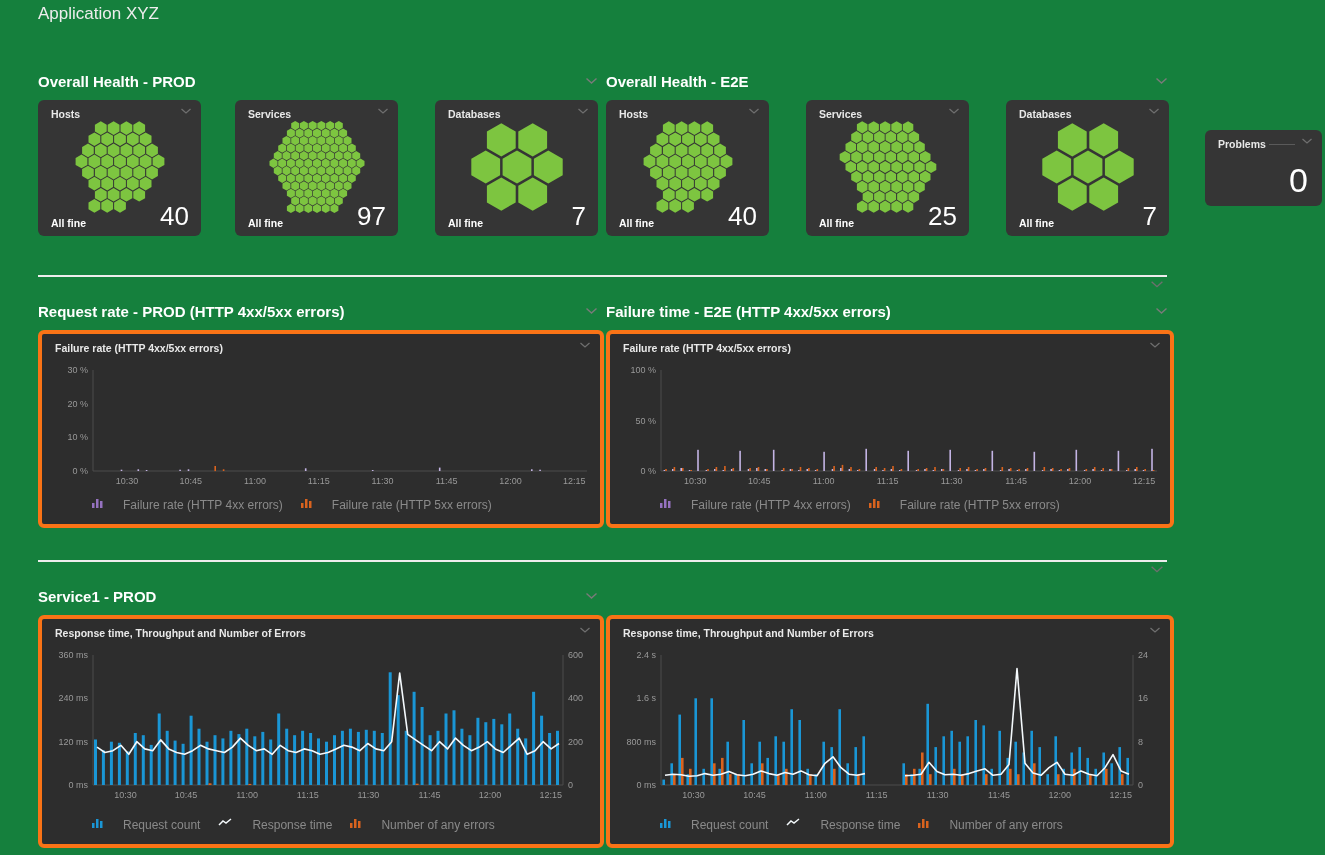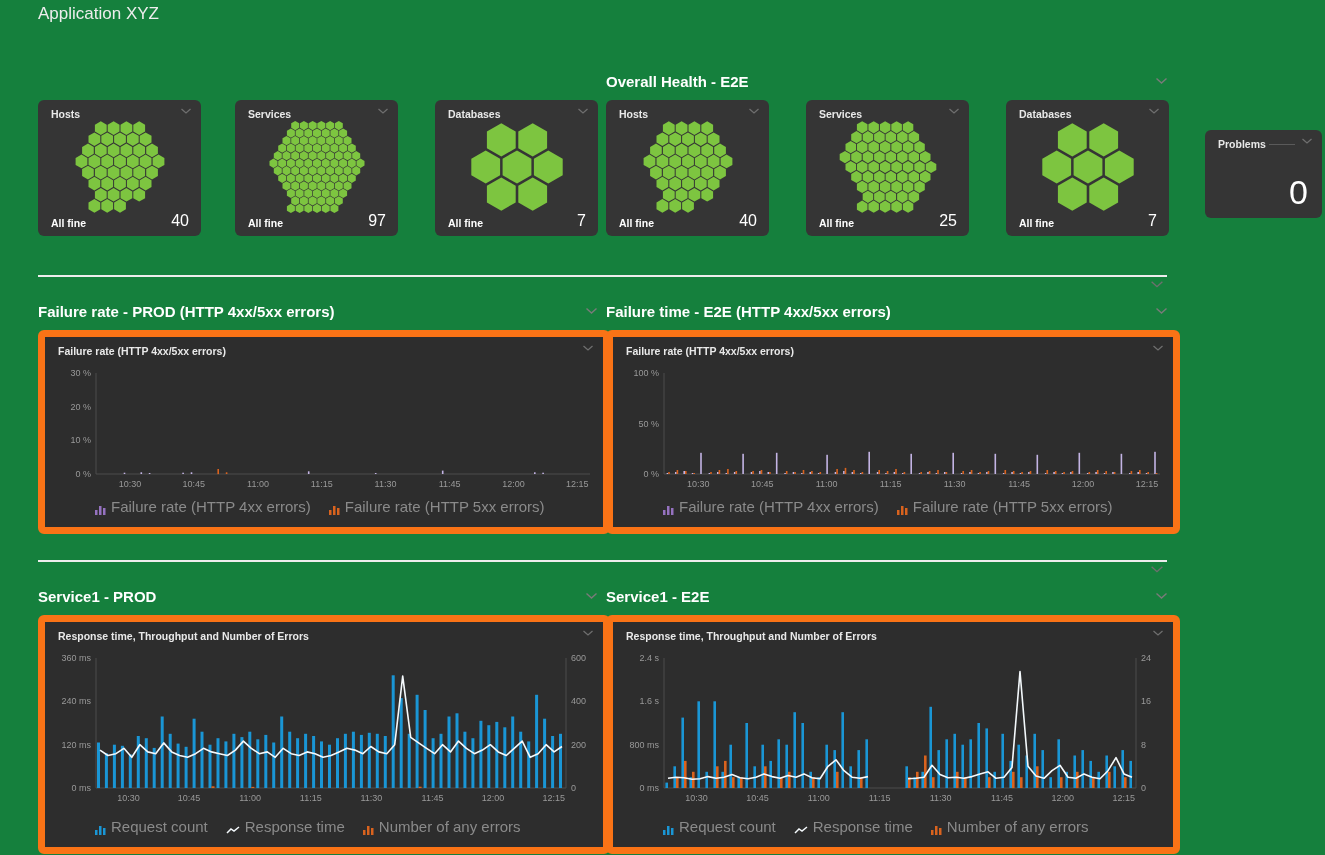--- a/index.html
+++ b/index.html
@@ -4,42 +4,48 @@
 <style>
   html,body{margin:0;padding:0;background:#232323;}
   .dash{position:relative;width:1325px;height:855px;background:#15803d;overflow:hidden;
         font-family:"Liberation Sans",sans-serif;}
   .page-title{position:absolute;left:38px;top:4px;font-size:17px;font-weight:400;color:#ededed;}
   .sec-head{position:absolute;height:22px;display:flex;align-items:center;justify-content:space-between;}
   .sec-head .t{font-size:15px;font-weight:700;color:#ffffff;}
   .divider{position:absolute;height:2px;background:#ededed;}
   .chevwrap{position:absolute;width:14px;height:9px;}
   .tile{position:absolute;background:#353535;border-radius:6px;}
-  .tile.chart-tile{background:#2d2d2d;border:7px solid #f97316;}
+  .tile.chart-tile{background:#2d2d2d;border:4px solid #f97316;}
   .tile-head{display:flex;justify-content:space-between;align-items:flex-start;padding:8px 9px 0 13px;}
   .tile-label{font-size:10.5px;font-weight:700;color:#e9e9e9;}
   .hexsvg{position:absolute;left:0;right:0;top:20px;margin:auto;display:block;}
   .tile-foot{position:absolute;left:13px;right:12px;bottom:7px;display:flex;
              justify-content:space-between;align-items:flex-end;}
   .status{font-size:10.5px;font-weight:700;color:#ffffff;}
-  .count{font-size:16px;font-weight:400;color:#ffffff;line-height:1;}
+  .count{font-size:26px;font-weight:400;color:#ffffff;line-height:1;}
   .big-count{position:absolute;right:14px;bottom:6px;font-size:34px;font-weight:400;color:#ffffff;}
   .trendline{width:26px;height:1px;background:#5a5a5a;margin-top:6px;margin-right:6px;}
   .plot{position:absolute;left:1px;top:28px;}
   .legend{position:absolute;left:50px;bottom:12px;display:flex;gap:18px;align-items:center;}
-  .leg-item{display:flex;align-items:flex-end;gap:5px;font-size:15px;color:#8a8a8a;white-space:nowrap;}
+  .leg-item{display:flex;align-items:flex-start;gap:20px;font-size:12px;color:#8a8a8a;white-space:nowrap;}
   .axis-text{font-size:9px;fill:#999999;}
 </style>
 </head>
 <body>
 
 <div class="dash">
 
   <div class="page-title">Application XYZ</div>
 
+  <div class="sec-head" style="left:38px;top:70px;width:560px">
+    <span class="t">Overall Health - PROD</span>
+    <svg width="13" height="8" viewBox="0 0 13 8">
+        <path d="M1.5 1.5l5 4.5 5-4.5" fill="none" stroke="#7a7a7a" stroke-width="1.4"></path>
+      </svg>
+  </div>
   <div class="sec-head" style="left:606px;top:70px;width:562px">
     <span class="t">Overall Health - E2E</span>
     <svg width="13" height="8" viewBox="0 0 13 8">
         <path d="M1.5 1.5l5 4.5 5-4.5" fill="none" stroke="#7a7a7a" stroke-width="1.4"></path>
       </svg>
   </div>
 
   <div class="tile" style="left:38px;top:100px;width:163px;height:136px">
     <div class="tile-head">
         <span class="tile-label">Hosts</span>
@@ -366,40 +372,40 @@
         <polygon points="79.7,3.3 94.1,11.6 94.1,28.2 79.7,36.5 65.3,28.2 65.3,11.6" fill="#7dc540"></polygon>
         <polygon points="48.3,3.3 62.7,11.6 62.7,28.2 48.3,36.5 33.9,28.2 33.9,11.6" fill="#7dc540"></polygon>
         <polygon points="32.7,30.4 47.1,38.7 47.1,55.3 32.7,63.6 18.3,55.3 18.3,38.7" fill="#7dc540"></polygon>
       </svg>
     <div class="tile-foot">
         <span class="status">All fine</span>
       <span class="count">7</span>
       </div>
   </div>
 
-  <div class="tile" style="left:1205px;top:130px;width:117px;height:88px">
+  <div class="tile" style="left:1205px;top:130px;width:117px;height:76px">
     <div class="tile-head">
       <span class="tile-label">Problems</span>
       <div style="display:flex;align-items:center;">
         <div class="trendline"></div>
         <svg width="12" height="7" viewBox="0 0 12 7">
             <path d="M1.5 1l4.5 4 4.5-4" fill="none" stroke="#6f6f6f" stroke-width="1.3"></path>
           </svg>
       </div>
     </div>
     <span class="big-count">0</span>
   </div>
 
   <div class="divider" style="left:38px;top:275px;width:1129px"></div>
   <svg class="chevwrap" style="left:1150px;top:280px" width="13" height="8" viewBox="0 0 13 8">
       <path d="M1.5 1.5l5 4.5 5-4.5" fill="none" stroke="#6f6f6f" stroke-width="1.3"></path>
     </svg>
 
   <div class="sec-head" style="left:38px;top:300px;width:560px">
-    <span class="t">Failure rate - PROD (HTTP 4xx/5xx errors)</span>
+    <span class="t">Request rate - PROD (HTTP 4xx/5xx errors)</span>
     <svg width="13" height="8" viewBox="0 0 13 8">
         <path d="M1.5 1.5l5 4.5 5-4.5" fill="none" stroke="#7a7a7a" stroke-width="1.4"></path>
       </svg>
   </div>
   <div class="sec-head" style="left:606px;top:300px;width:562px">
     <span class="t">Failure time - E2E (HTTP 4xx/5xx errors)</span>
     <svg width="13" height="8" viewBox="0 0 13 8">
         <path d="M1.5 1.5l5 4.5 5-4.5" fill="none" stroke="#7a7a7a" stroke-width="1.4"></path>
       </svg>
   </div>
@@ -611,26 +617,20 @@
   <svg class="chevwrap" style="left:1150px;top:565px" width="13" height="8" viewBox="0 0 13 8">
       <path d="M1.5 1.5l5 4.5 5-4.5" fill="none" stroke="#6f6f6f" stroke-width="1.3"></path>
     </svg>
 
   <div class="sec-head" style="left:38px;top:585px;width:560px">
     <span class="t">Service1 - PROD</span>
     <svg width="13" height="8" viewBox="0 0 13 8">
         <path d="M1.5 1.5l5 4.5 5-4.5" fill="none" stroke="#7a7a7a" stroke-width="1.4"></path>
       </svg>
   </div>
-  <div class="sec-head" style="left:606px;top:585px;width:562px">
-    <span class="t">Service1 - E2E</span>
-    <svg width="13" height="8" viewBox="0 0 13 8">
-        <path d="M1.5 1.5l5 4.5 5-4.5" fill="none" stroke="#7a7a7a" stroke-width="1.4"></path>
-      </svg>
-  </div>
 
   <div class="tile chart-tile" style="left:38px;top:615px;width:558px;height:225px">
     <div class="tile-head">
         <span class="tile-label">Response time, Throughput and Number of Errors</span>
       <svg width="12" height="7" viewBox="0 0 12 7">
           <path d="M1.5 1l4.5 4 4.5-4" fill="none" stroke="#6f6f6f" stroke-width="1.3"></path>
         </svg>
       </div>
     <svg class="plot" width="556" height="160">
         <line x1="50" y1="8" x2="50" y2="138" stroke="#4d4d4d"></line>

